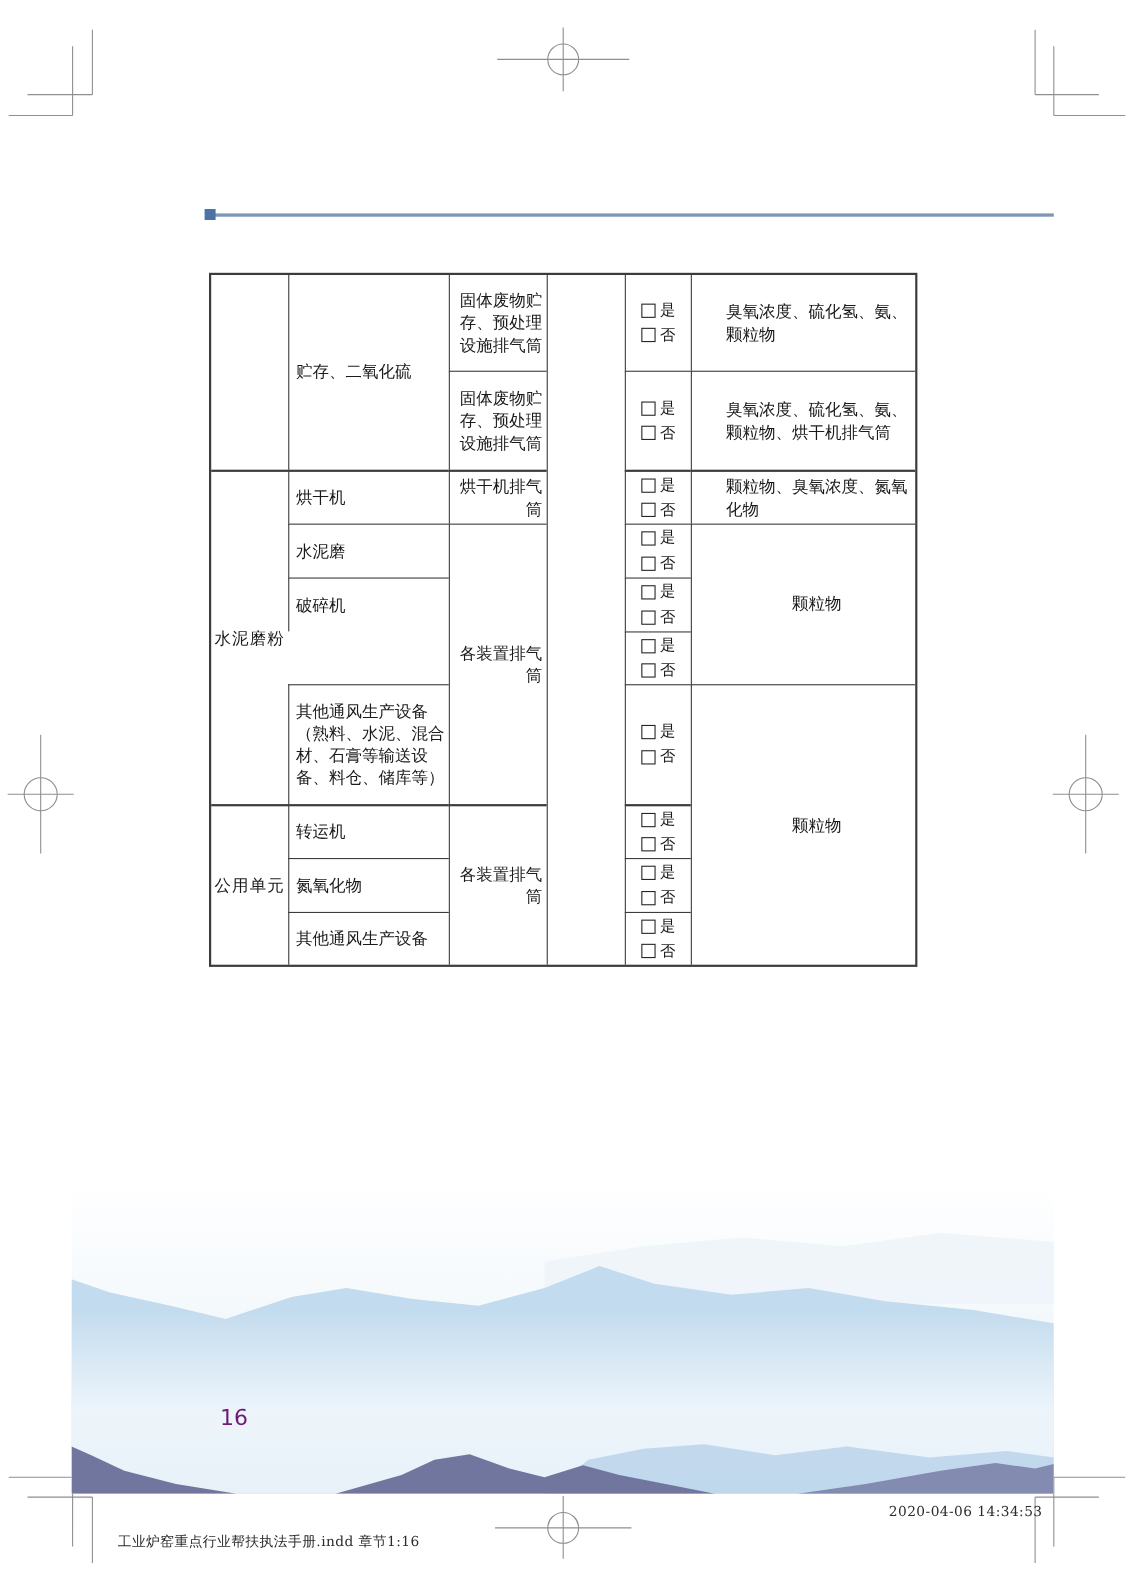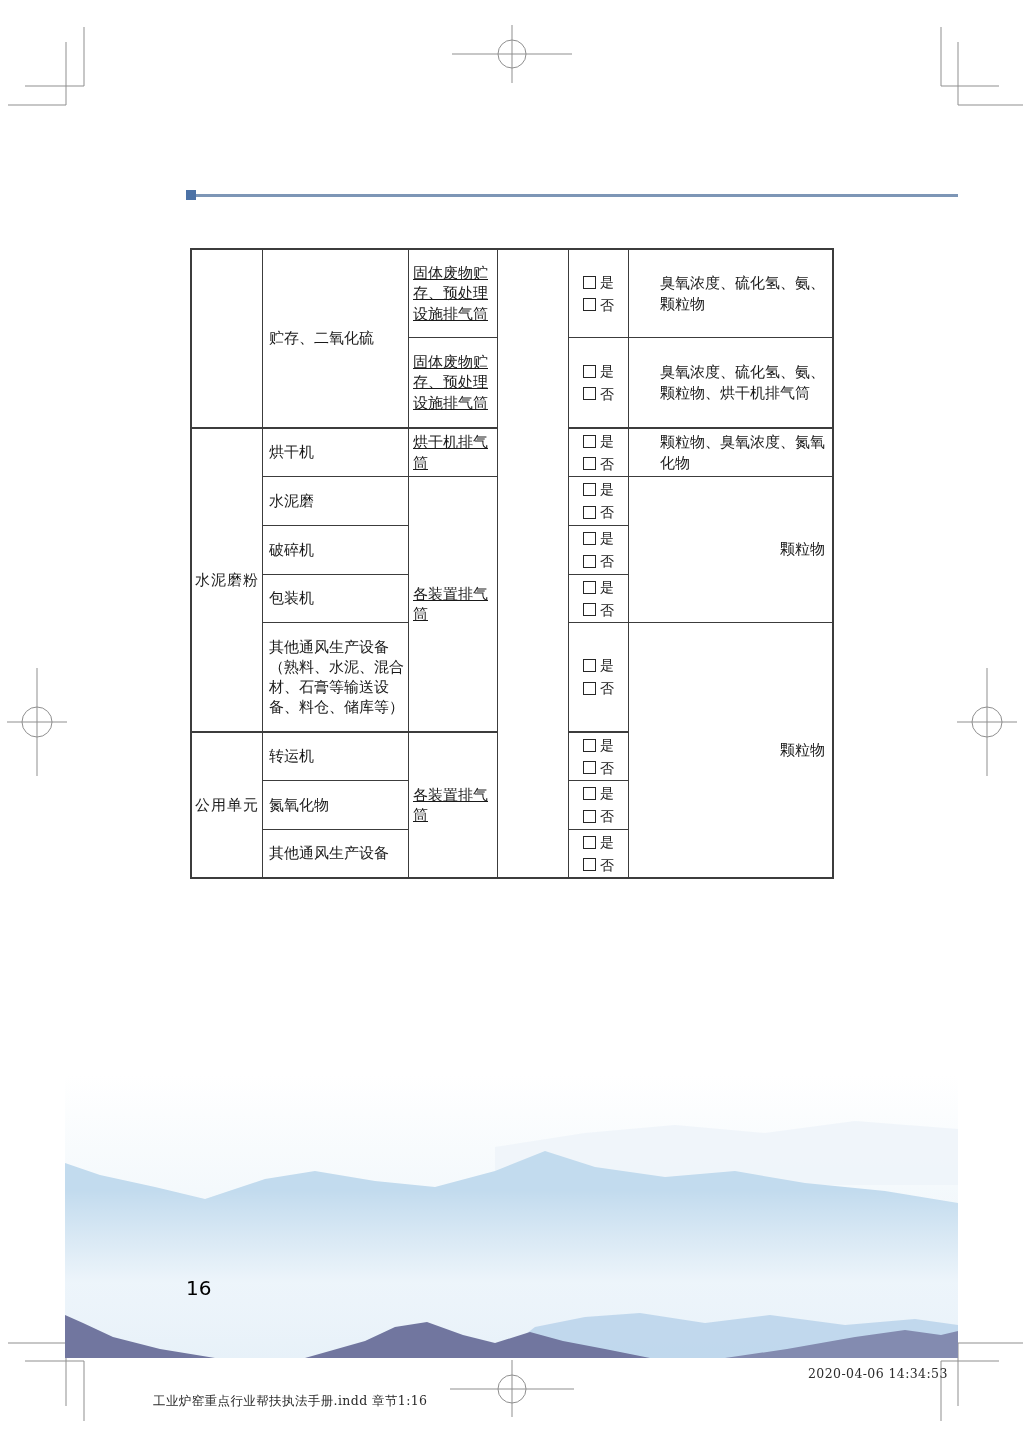--- a/index.html
+++ b/index.html
@@ -23,32 +23,32 @@
   .cell{
     border-left:1px solid #3c3c3c;border-top:1px solid #3c3c3c;
     display:flex;align-items:center;font-size:15px;line-height:1.34;color:#1a1a1a;
     box-sizing:border-box;overflow:hidden;
   }
   .no-l{border-left:none;}
   .no-t{border-top:none;}
   .thick-t{border-top-width:2px;}
   .c-group{justify-content:center;letter-spacing:1px;}
   .c-equip{padding:3px 4px 3px 6px;}
-  .c-stack{justify-content:center;text-align:left;padding:2px 4px;text-decoration:underline;}
+  .c-stack{justify-content:center;text-align:right;padding:2px 4px;}
   .c-cb{flex-direction:column;justify-content:center;align-items:center;font-size:14px;}
   .cb-line{display:flex;align-items:center;margin:2px 0;}
   .cb-box{display:inline-block;width:11px;height:11px;border:1.5px solid #262626;margin-right:4px;background:#fff;}
   .c-pol{padding:3px 7px;}
   .c-pol .txt{width:100%;text-align:justify;margin-left:24px;}
-  .c-pol .single{text-align:right;}
+  .c-pol .single{text-align:center;}
   
   .mountain{position:absolute;left:65px;top:1075px;width:893px;height:283px;}
-  .page-number{position:absolute;left:186px;top:1276px;font-size:20px;color:#000000;}
+  .page-number{position:absolute;left:200px;top:1276px;font-size:20px;color:#701a75;}
   .footer-text{position:absolute;font-family:"DejaVu Serif", serif;font-size:12.5px;color:#2b2b2b;letter-spacing:.4px;}
-  .footer-left{left:107px;top:1393px;margin-left:46px;}
+  .footer-left{left:107px;top:1393px;}
   .footer-right{left:808px;top:1366px;}
 </style>
 </head>
 <body>
 
 <svg class="marks" viewBox="0 0 1024 1448">
   <g stroke="#8f8f8f" stroke-width="1" fill="none">
 
     <path d="M84,27 V86 M25,86 H84 M66,42 V105 M8,105 H66"></path>
 
@@ -78,21 +78,20 @@
 <div class="sheet-table">
 
   <div class="cell c-group no-l no-t" style="grid-area:1/1/3/2"></div>
   <div class="cell c-group no-l thick-t" style="grid-area:3/1/8/2">水泥磨粉</div>
   <div class="cell c-group no-l thick-t" style="grid-area:8/1/11/2">公用单元</div>
 
   <div class="cell c-equip no-t" style="grid-area:1/2/3/3">贮存、二氧化硫</div>
   <div class="cell c-equip thick-t" style="grid-area:3/2/4/3">烘干机</div>
   <div class="cell c-equip" style="grid-area:4/2/5/3">水泥磨</div>
   <div class="cell c-equip" style="grid-area:5/2/6/3">破碎机</div>
-  <div class="cell c-equip" style="grid-area:6/2/7/3">包装机</div>
   <div class="cell c-equip" style="grid-area:7/2/8/3">其他通风生产设备（熟料、水泥、混合材、石膏等输送设备、料仓、储库等）</div>
   <div class="cell c-equip thick-t" style="grid-area:8/2/9/3">转运机</div>
   <div class="cell c-equip" style="grid-area:9/2/10/3">氮氧化物</div>
   <div class="cell c-equip" style="grid-area:10/2/11/3">其他通风生产设备</div>
 
   <div class="cell c-stack no-t" style="grid-area:1/3/2/4">固体废物贮存、预处理设施排气筒</div>
   <div class="cell c-stack" style="grid-area:2/3/3/4">固体废物贮存、预处理设施排气筒</div>
   <div class="cell c-stack thick-t" style="grid-area:3/3/4/4">烘干机排气筒</div>
   <div class="cell c-stack" style="grid-area:4/3/8/4">各装置排气筒</div>
   <div class="cell c-stack thick-t" style="grid-area:8/3/11/4">各装置排气筒</div>

